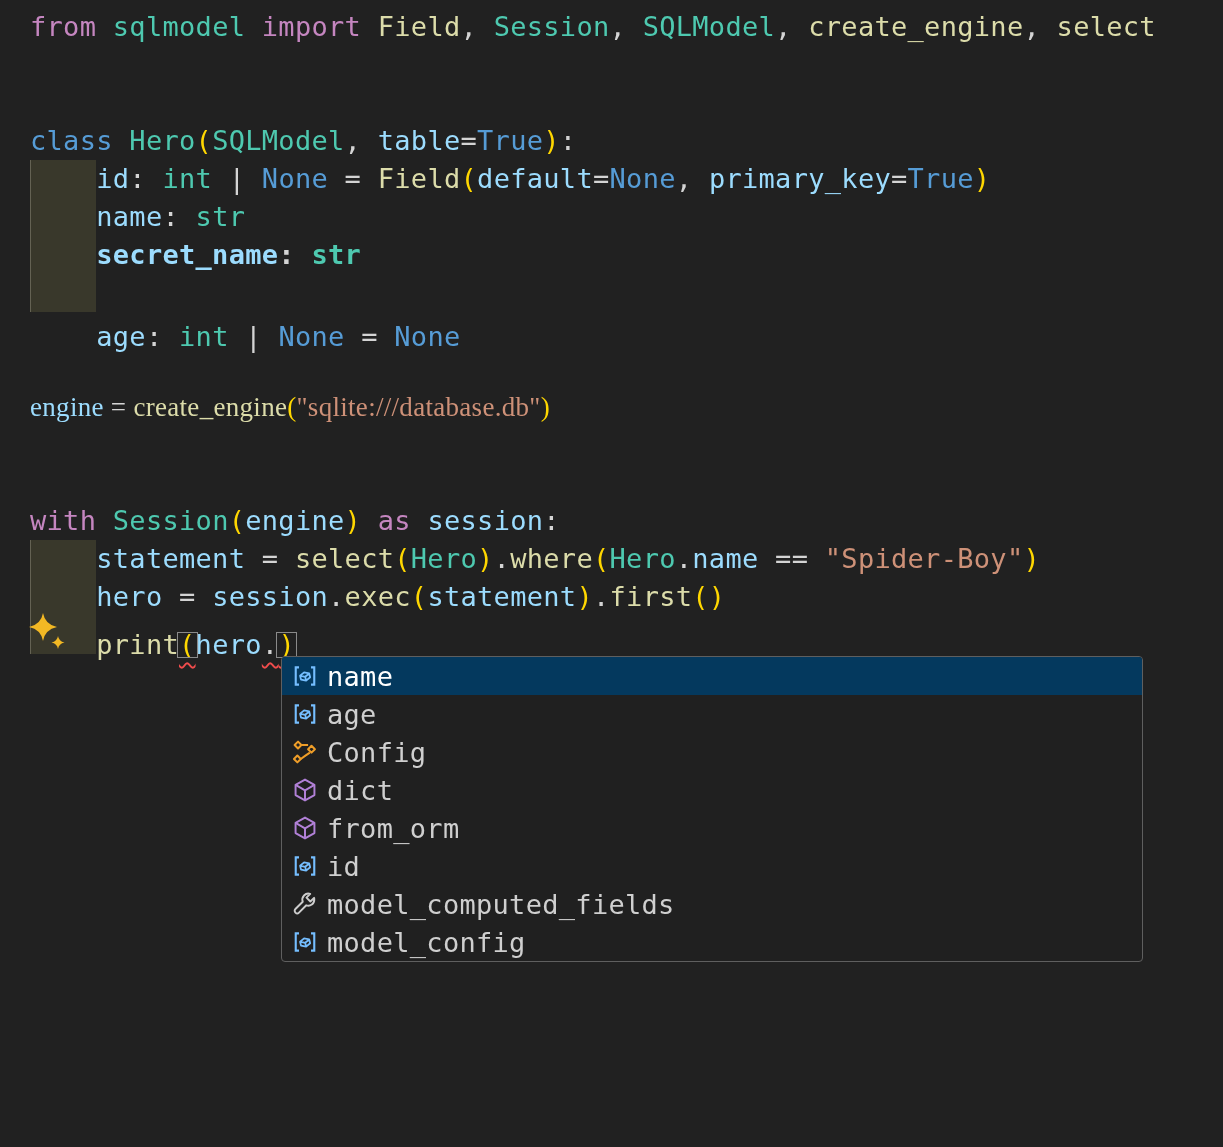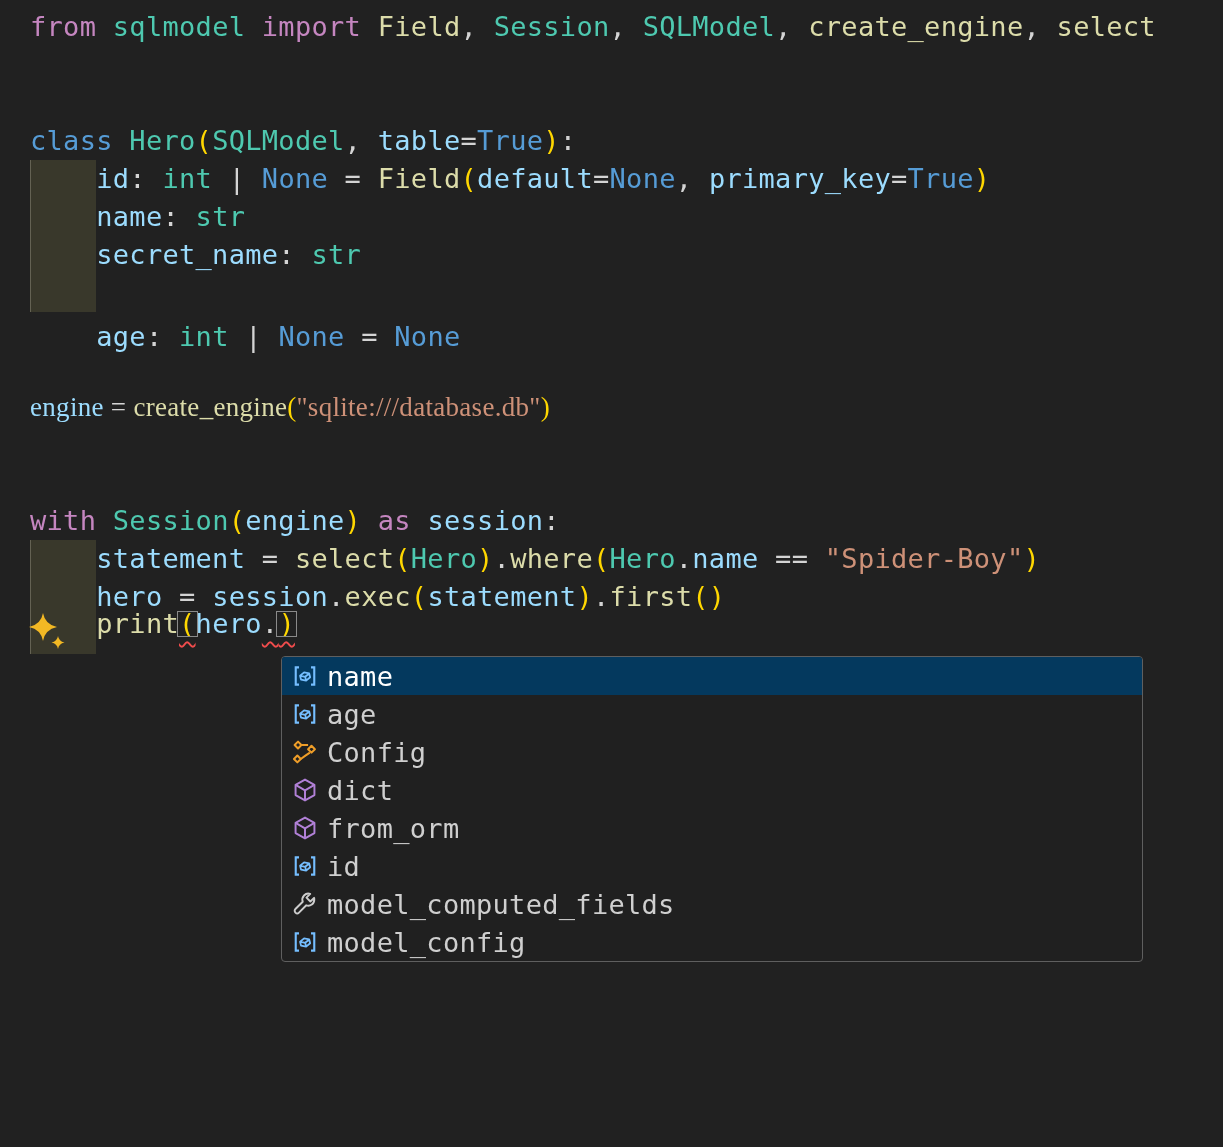--- a/index.html
+++ b/index.html
@@ -39,27 +39,27 @@
 <div id="editor">
   <div id="blocks">
       <div class="hl-block" style="top: 160px; height: 152px;"></div>
       <div class="hl-block" style="top: 540px; height: 114px;"></div>
     </div>
   <div id="code">
       <div class="code-line" style="top: 8px;"><span class="tok tok-kw">from</span><span class="tok tok-pn"> </span><span class="tok tok-type">sqlmodel</span><span class="tok tok-pn"> </span><span class="tok tok-kw">import</span><span class="tok tok-pn"> </span><span class="tok tok-fn">Field</span><span class="tok tok-pn">, </span><span class="tok tok-type">Session</span><span class="tok tok-pn">, </span><span class="tok tok-type">SQLModel</span><span class="tok tok-pn">, </span><span class="tok tok-fn">create_engine</span><span class="tok tok-pn">, </span><span class="tok tok-fn">select</span></div>
       <div class="code-line" style="top: 122px;"><span class="tok tok-blue">class</span><span class="tok tok-pn"> </span><span class="tok tok-type">Hero</span><span class="tok tok-b1">(</span><span class="tok tok-type">SQLModel</span><span class="tok tok-pn">, </span><span class="tok tok-var">table</span><span class="tok tok-pn">=</span><span class="tok tok-blue">True</span><span class="tok tok-b1">)</span><span class="tok tok-pn">:</span></div>
       <div class="code-line" style="top: 160px;"><span class="tok tok-pn">    </span><span class="tok tok-var">id</span><span class="tok tok-pn">: </span><span class="tok tok-type">int</span><span class="tok tok-pn"> | </span><span class="tok tok-blue">None</span><span class="tok tok-pn"> = </span><span class="tok tok-fn">Field</span><span class="tok tok-b1">(</span><span class="tok tok-var">default</span><span class="tok tok-pn">=</span><span class="tok tok-blue">None</span><span class="tok tok-pn">, </span><span class="tok tok-var">primary_key</span><span class="tok tok-pn">=</span><span class="tok tok-blue">True</span><span class="tok tok-b1">)</span></div>
       <div class="code-line" style="top: 198px;"><span class="tok tok-pn">    </span><span class="tok tok-var">name</span><span class="tok tok-pn">: </span><span class="tok tok-type">str</span></div>
-      <div class="code-line" style="top: 236px;"><span class="tok tok-pn">    </span><span class="tok tok-var">secret_name</span><span class="tok tok-pn">: </span><span class="tok tok-type">str</span></div>
+      <div class="code-line" style="top: 236px; font-weight: bold;"><span class="tok tok-pn">    </span><span class="tok tok-var">secret_name</span><span class="tok tok-pn">: </span><span class="tok tok-type">str</span></div>
       <div class="code-line" style="top: 274px; margin-top: 44px;"><span class="tok tok-pn">    </span><span class="tok tok-var">age</span><span class="tok tok-pn">: </span><span class="tok tok-type">int</span><span class="tok tok-pn"> | </span><span class="tok tok-blue">None</span><span class="tok tok-pn"> = </span><span class="tok tok-blue">None</span></div>
       <div class="code-line" style="top: 388px; font-family: Liberation Serif, serif;"><span class="tok tok-var">engine</span><span class="tok tok-pn"> = </span><span class="tok tok-fn">create_engine</span><span class="tok tok-b1">(</span><span class="tok tok-str">"sqlite:///database.db"</span><span class="tok tok-b1">)</span></div>
       <div class="code-line" style="top: 502px;"><span class="tok tok-kw">with</span><span class="tok tok-pn"> </span><span class="tok tok-type">Session</span><span class="tok tok-b1">(</span><span class="tok tok-var">engine</span><span class="tok tok-b1">)</span><span class="tok tok-pn"> </span><span class="tok tok-kw">as</span><span class="tok tok-pn"> </span><span class="tok tok-var">session</span><span class="tok tok-pn">:</span></div>
       <div class="code-line" style="top: 540px;"><span class="tok tok-pn">    </span><span class="tok tok-var">statement</span><span class="tok tok-pn"> = </span><span class="tok tok-fn">select</span><span class="tok tok-b1">(</span><span class="tok tok-type">Hero</span><span class="tok tok-b1">)</span><span class="tok tok-pn">.</span><span class="tok tok-fn">where</span><span class="tok tok-b1">(</span><span class="tok tok-type">Hero</span><span class="tok tok-pn">.</span><span class="tok tok-var">name</span><span class="tok tok-pn"> == </span><span class="tok tok-str">"Spider-Boy"</span><span class="tok tok-b1">)</span></div>
       <div class="code-line" style="top: 578px;"><span class="tok tok-pn">    </span><span class="tok tok-var">hero</span><span class="tok tok-pn"> = </span><span class="tok tok-var">session</span><span class="tok tok-pn">.</span><span class="tok tok-fn">exec</span><span class="tok tok-b1">(</span><span class="tok tok-var">statement</span><span class="tok tok-b1">)</span><span class="tok tok-pn">.</span><span class="tok tok-fn">first</span><span class="tok tok-b1">(</span><span class="tok tok-b1">)</span></div>
-      <div class="code-line" style="top: 605px;"><span class="tok tok-pn">    </span><span class="tok tok-fn">print</span><span class="tok tok-b1 boxed squig">(</span><span class="tok tok-var">hero</span><span class="tok tok-pn squig">.</span><span class="tok tok-b1 boxed squig">)</span></div>
+      <div class="code-line" style="top: 626px;"><span class="tok tok-pn">    </span><span class="tok tok-fn">print</span><span class="tok tok-b1 boxed squig">(</span><span class="tok tok-var">hero</span><span class="tok tok-pn squig">.</span><span class="tok tok-b1 boxed squig">)</span></div>
     </div>
   <svg id="sparkle" width="40" height="40" viewBox="0 0 40 40" style="fill: rgb(242, 184, 36);">
     <path d="M16 2 Q18 13.5 30 16 Q18 18.5 16 30 Q14 18.5 2 16 Q14 13.5 16 2 Z"></path>
     <path d="M31 25 Q31.9 30.4 37.5 31.5 Q31.9 32.6 31 38 Q30.1 32.6 24.5 31.5 Q30.1 30.4 31 25 Z"></path>
   </svg>
   <ul id="completion">
       <li class="ci selected">
         <span class="ic" style="color: rgb(117, 190, 255);">
           <svg width="26" height="26" viewBox="0 0 16 16" fill="none" stroke="currentColor" stroke-width="1.3">
             <path d="M4.3 2.7H2.3v10.6h2"></path>

